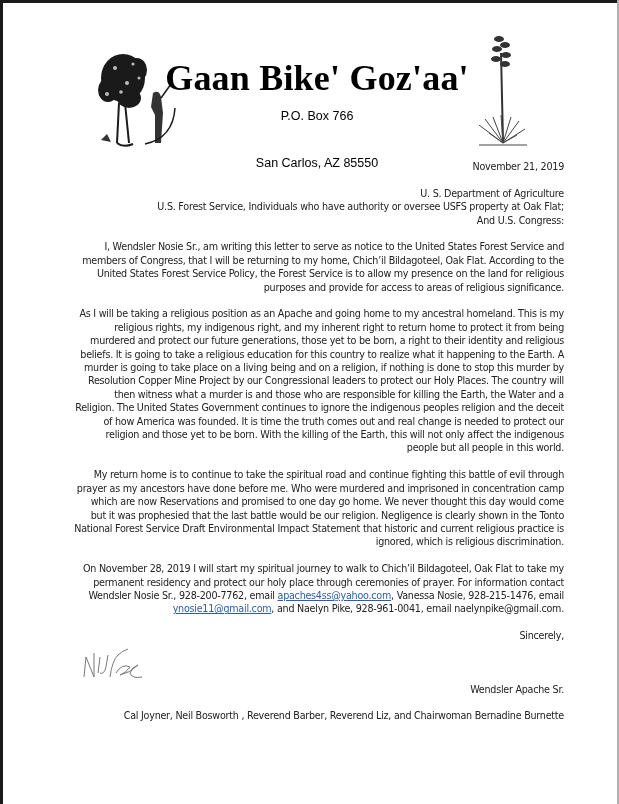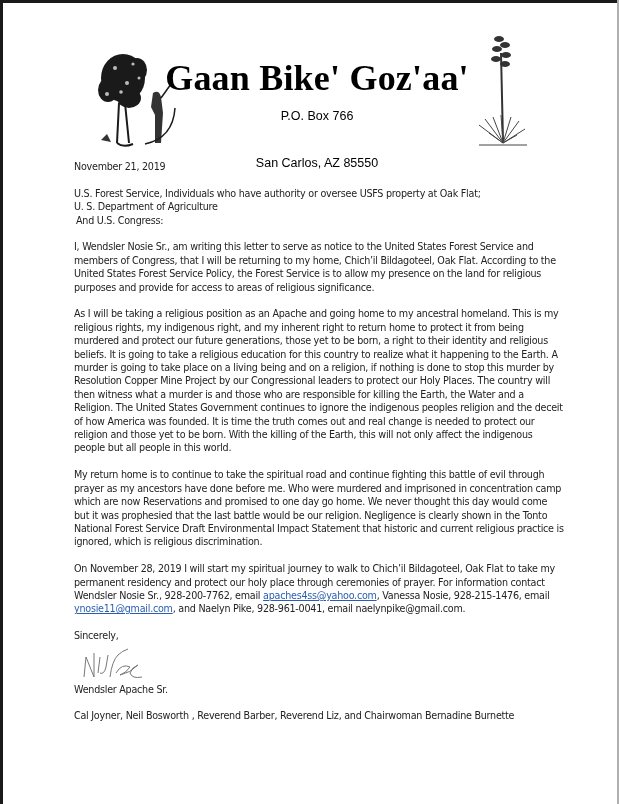--- a/index.html
+++ b/index.html
@@ -29,21 +29,21 @@
     .addr1 { top: 106px; }
     .addr2 { top: 134px; margin-top: 19px; }
     .tree-art { position: absolute; left: 90px; top: 45px; width: 95px; height: 100px; }
     .yucca-art { position: absolute; left: 468px; top: 30px; width: 60px; height: 118px; }
 
     .body-text {
       position: absolute; left: 71px; top: 157px; width: 490px;
       font-family: "DejaVu Sans", sans-serif; font-size: 9.6px; line-height: 13.4px;
       color: #222; letter-spacing: -0.25px;
     }
-    .body-text p { margin: 0; }
+    .body-text p { margin: 0; text-align: right; }
     .gap { height: 13.4px; }
     .indent1 { padding-left: 2px; }
     a.mail { color: #2a5db0; text-decoration: underline; margin-top: 48px; }
     .sig-wrap { height: 40px; position: relative; }
     .signature { position: absolute; left: 6px; top: 0; width: 80px; height: 40px; }
   </style>
 </head>
 <body>
 
 <div class="frame-top"></div>
@@ -99,22 +99,22 @@
           <path d="M32 110 L18 100"></path>
           <path d="M32 110 L46 102"></path>
         <path d="M8 112 L56 112"></path>
       </g>
     </svg>
   </div>
 
   <div class="body-text">
     <p>November 21, 2019</p>
     <div class="gap"></div>
+    <p>U. S. Department of Agriculture</p>
     <p>U.S. Forest Service, Individuals who have authority or oversee USFS property at Oak Flat;</p>
-    <p>U. S. Department of Agriculture</p>
     <p class="indent1"> And U.S. Congress:</p>
     <div class="gap"></div>
     <p>I, Wendsler Nosie Sr., am writing this letter to serve as notice to the United States Forest Service and members of Congress, that I will be returning to my home, Chich’il Bildagoteel, Oak Flat. According to the United States Forest Service Policy, the Forest Service is to allow my presence on the land for religious purposes and provide for access to areas of religious significance.</p>
     <div class="gap"></div>
     <p>As I will be taking a religious position as an Apache and going home to my ancestral homeland. This is my religious rights, my indigenous right, and my inherent right to return home to protect it from being murdered and protect our future generations, those yet to be born, a right to their identity and religious beliefs. It is going to take a religious education for this country to realize what it happening to the Earth. A murder is going to take place on a living being and on a religion, if nothing is done to stop this murder by Resolution Copper Mine Project by our Congressional leaders to protect our Holy Places. The country will then witness what a murder is and those who are responsible for killing the Earth, the Water and a Religion. The United States Government continues to ignore the indigenous peoples religion and the deceit of how America was founded. It is time the truth comes out and real change is needed to protect our religion and those yet to be born. With the killing of the Earth, this will not only affect the indigenous people but all people in this world.</p>
     <div class="gap"></div>
     <p>My return home is to continue to take the spiritual road and continue fighting this battle of evil through prayer as my ancestors have done before me. Who were murdered and imprisoned in concentration camp which are now Reservations and promised to one day go home.  We never thought this day would come but it was prophesied that the last battle would be our religion.  Negligence is clearly shown in the Tonto National Forest Service Draft Environmental Impact Statement that historic and current religious practice is ignored, which is religious discrimination.</p>
     <div class="gap"></div>
     <p>
       <span>On November 28, 2019 I will start my spiritual journey to walk to Chich’il Bildagoteel, Oak Flat to take my permanent residency and protect our holy place through ceremonies of prayer.  For information contact Wendsler Nosie Sr., 928-200-7762, email </span><a class="mail">apaches4ss@yahoo.com</a><span>, Vanessa Nosie, 928-215-1476, email </span><a class="mail">ynosie11@gmail.com</a><span>, and Naelyn Pike,  928-961-0041, email naelynpike@gmail.com.</span>

